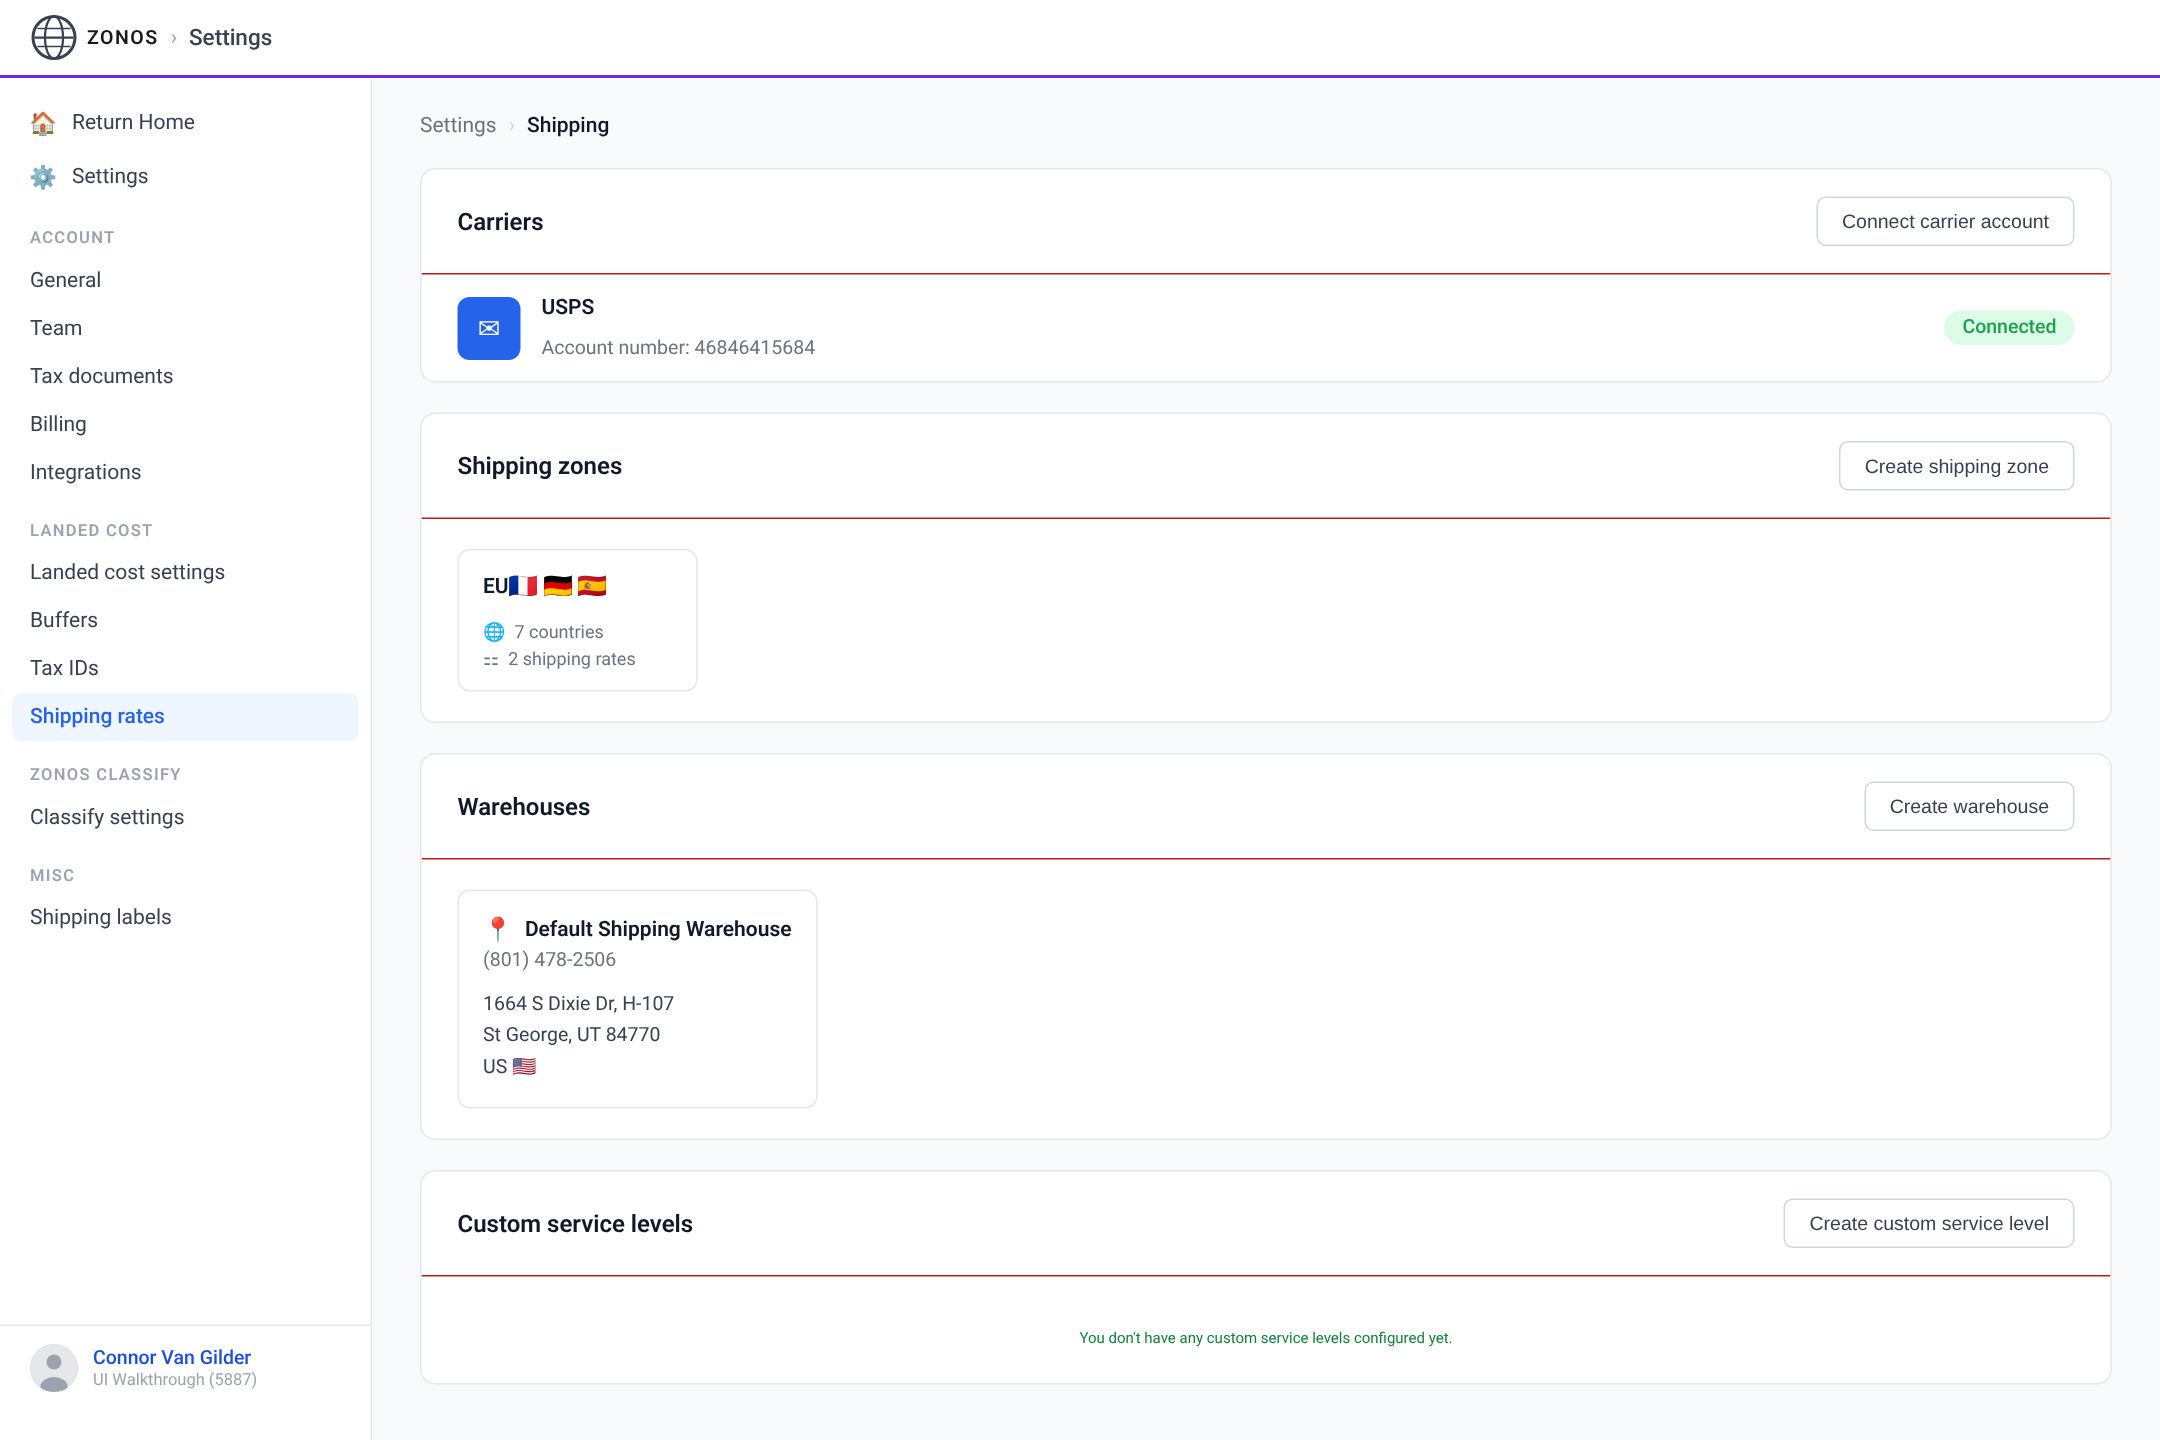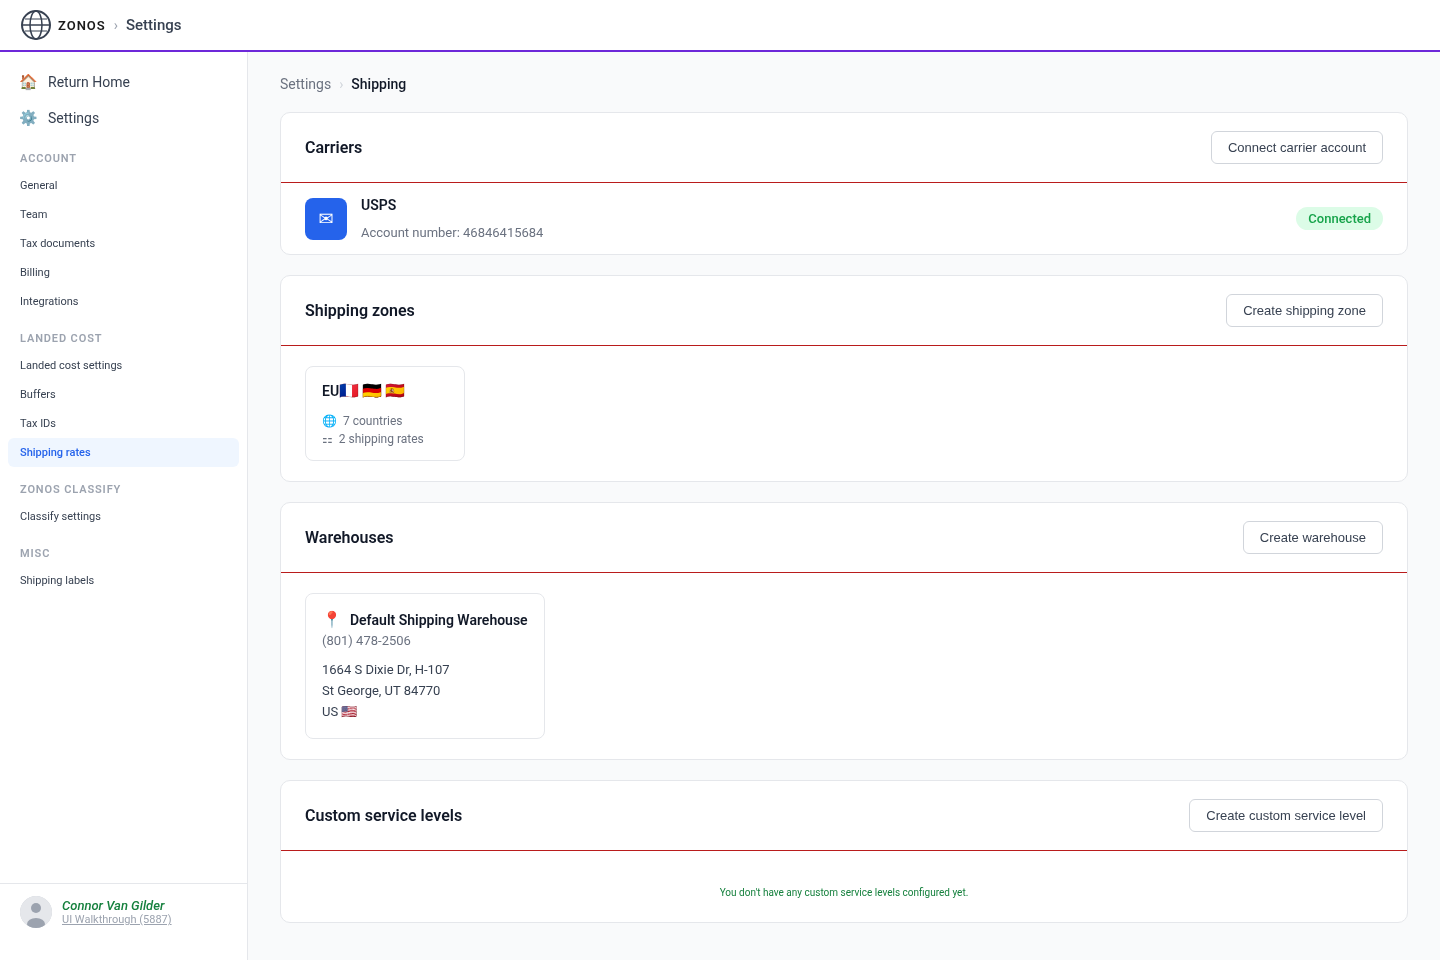--- a/index.html
+++ b/index.html
@@ -81,21 +81,21 @@
     .sidebar-section-label {
       font-size: 11px;
       font-weight: 600;
       color: #9ca3af;
       letter-spacing: 0.08em;
       padding: 16px 20px 6px;
       text-transform: uppercase;
     }
     .sidebar-menu-item {
       padding: 8px 20px 8px 20px;
-      font-size: 11px;
+      font-size: 14px;
       color: #374151;
       cursor: pointer;
     }
     .sidebar-menu-item.active {
       background: #eff6ff;
       color: #2563eb;
       font-weight: 500;
       border-radius: 6px;
       margin: 0 8px;
       padding: 8px 12px;
@@ -115,22 +115,22 @@
       background: #d1d5db;
       display: flex;
       align-items: center;
       justify-content: center;
       font-size: 12px;
       font-weight: 600;
       color: #6b7280;
       overflow: hidden;
     }
     .user-info { display: flex; flex-direction: column; }
-    .user-name { font-size: 13px; font-weight: 500; color: #15803d; font-style: italic; }
-    .user-sub { font-size: 11px; color: #9ca3af; text-decoration: underline; }
+    .user-name { font-size: 13px; font-weight: 500; color: #1d4ed8; }
+    .user-sub { font-size: 11px; color: #9ca3af; }
 
     
     .main-content {
       flex: 1;
       overflow-y: auto;
       padding: 24px 32px;
       background: #f9fafb;
     }
     .breadcrumb {
       display: flex;

